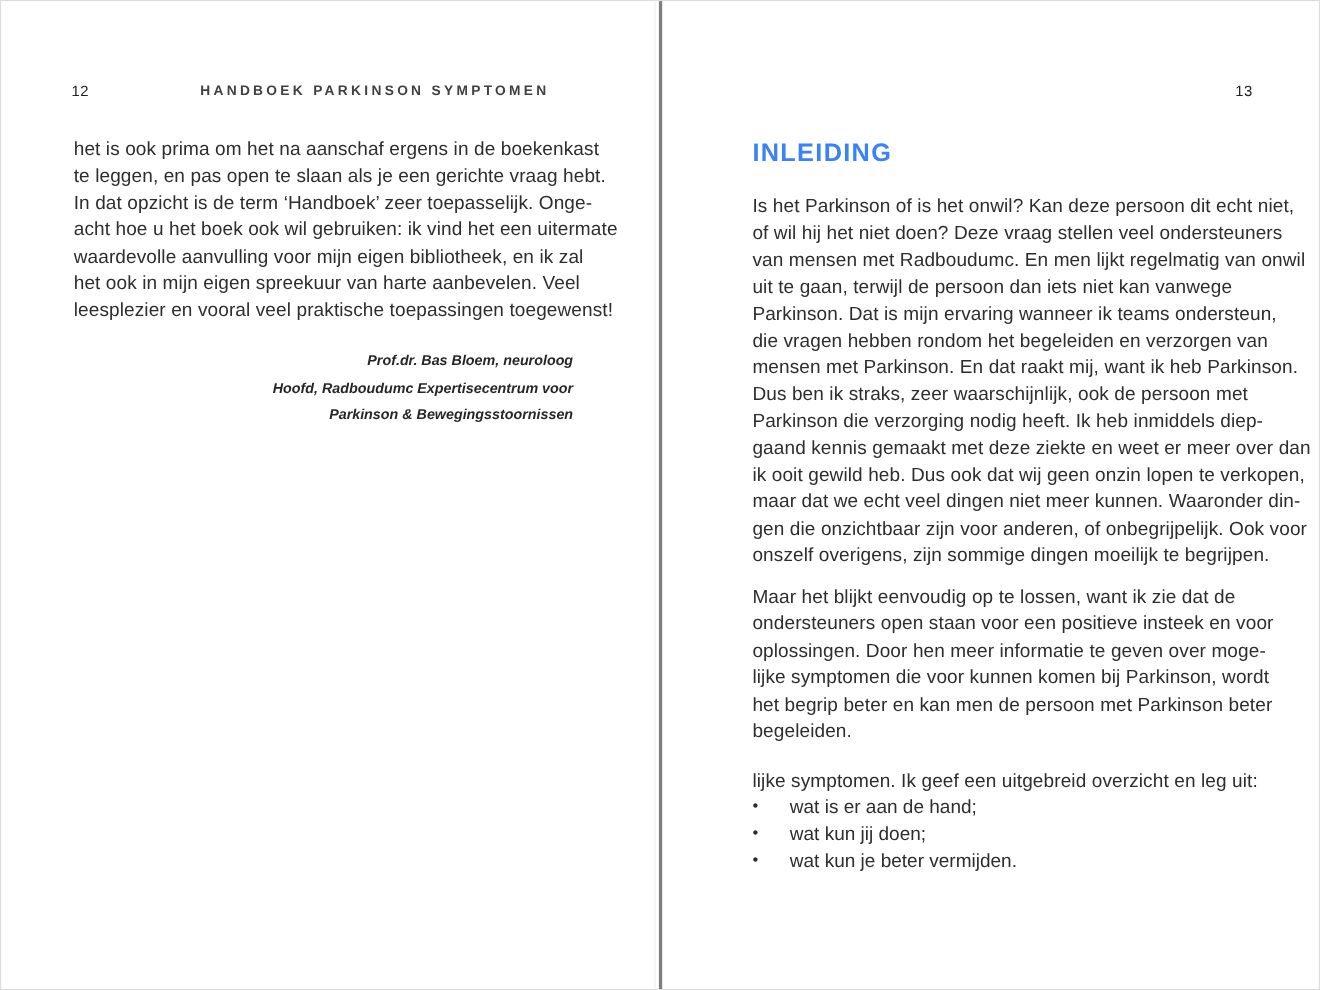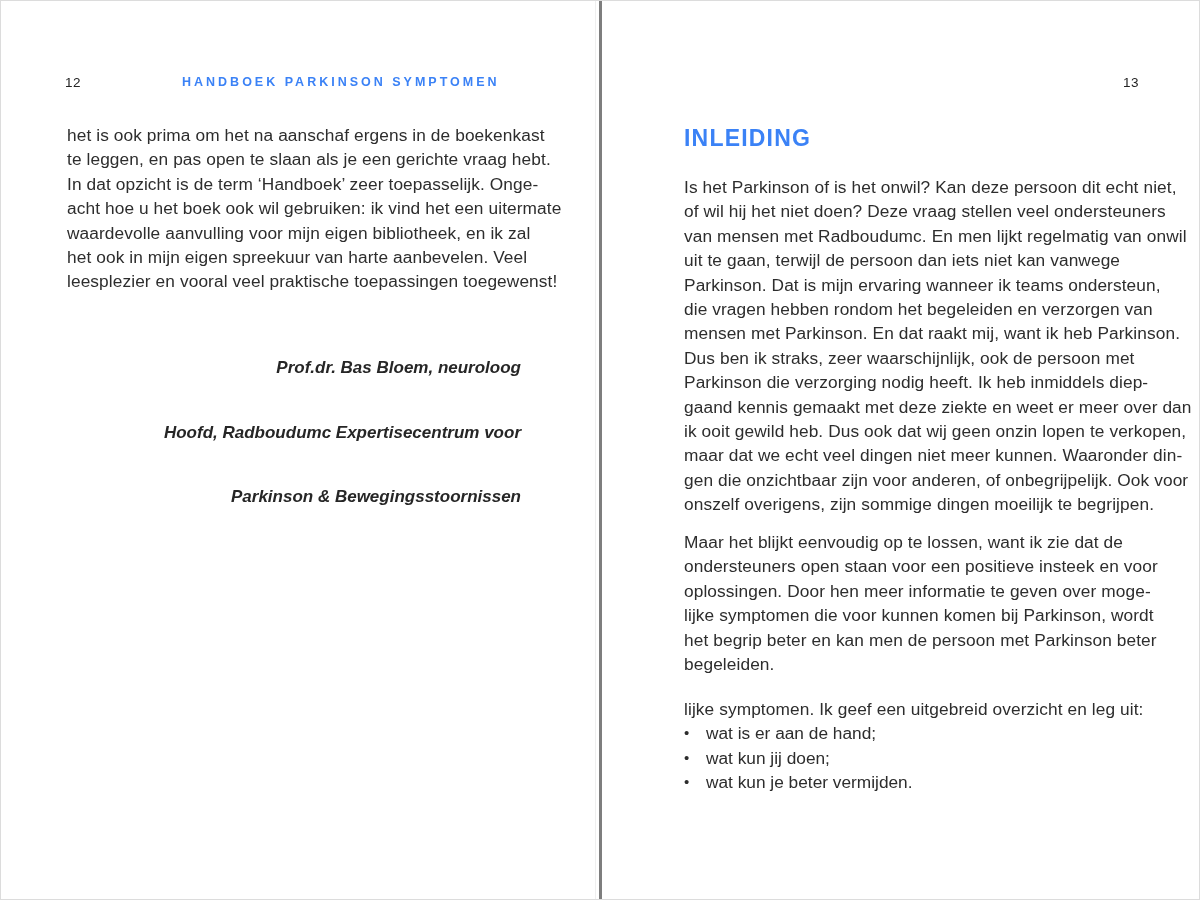--- a/index.html
+++ b/index.html
@@ -20,51 +20,51 @@
   }
   .page { position:absolute; top:16px; height:900px; }
   .page-left { left:0; width:598px; }
   .page-right { left:601px; width:634px; }
 
   .pagenum {
     position:absolute; font-size:13.5px; letter-spacing:0.5px; color:#232323;
   }
   .running-head {
     position:absolute; left:181px; top:58px;
-    font-size:12.5px; letter-spacing:3px; color:#3b82f6; font-weight:600;
+    font-size:12.5px; letter-spacing:3px; color:#404040; font-weight:600;
     white-space:nowrap;
   }
 
   .bodyblock { position:absolute; }
   .bodyblock .line {
     font-size:17.3px; line-height:24.4px; white-space:nowrap; color:#2d2d2d;
     letter-spacing:0.1px;
   }
 
   .signature {
     position:absolute; left:64px; top:299px; width:456px; text-align:right;
   }
   .signature .line {
-    font-size:17px; line-height:24.6px; font-weight:bold; font-style:italic;
-    color:#262626; white-space:nowrap;margin-top:40px;
+    font-size:13px; line-height:24.6px; font-weight:bold; font-style:italic;
+    color:#262626; white-space:nowrap;
   }
 
   .chapter-title {
     position:absolute; left:82px; top:108px;
     font-size:23px; font-weight:bold; letter-spacing:1.2px; color:#3b82f6;
   }
 
   .bullets { }
   .bullet-row { display:flex; }
   .bullet-dot {
     width:22px; font-size:15px; line-height:24.4px; color:#2d2d2d;
     flex:0 0 22px;
   }
   .bullet-text {
-    font-size:17.3px; line-height:24.4px; white-space:nowrap; color:#2d2d2d;
+    font-size:17.3px; line-height:24.4px; white-space:nowrap; color:#2d2d2d;margin-left:12px;
   }
 </style>
 </head>
 <body>
 
 <div class="spread">
   <div class="spine-highlight"></div>
   <div class="spine"></div>
 
   <div class="page page-left">

